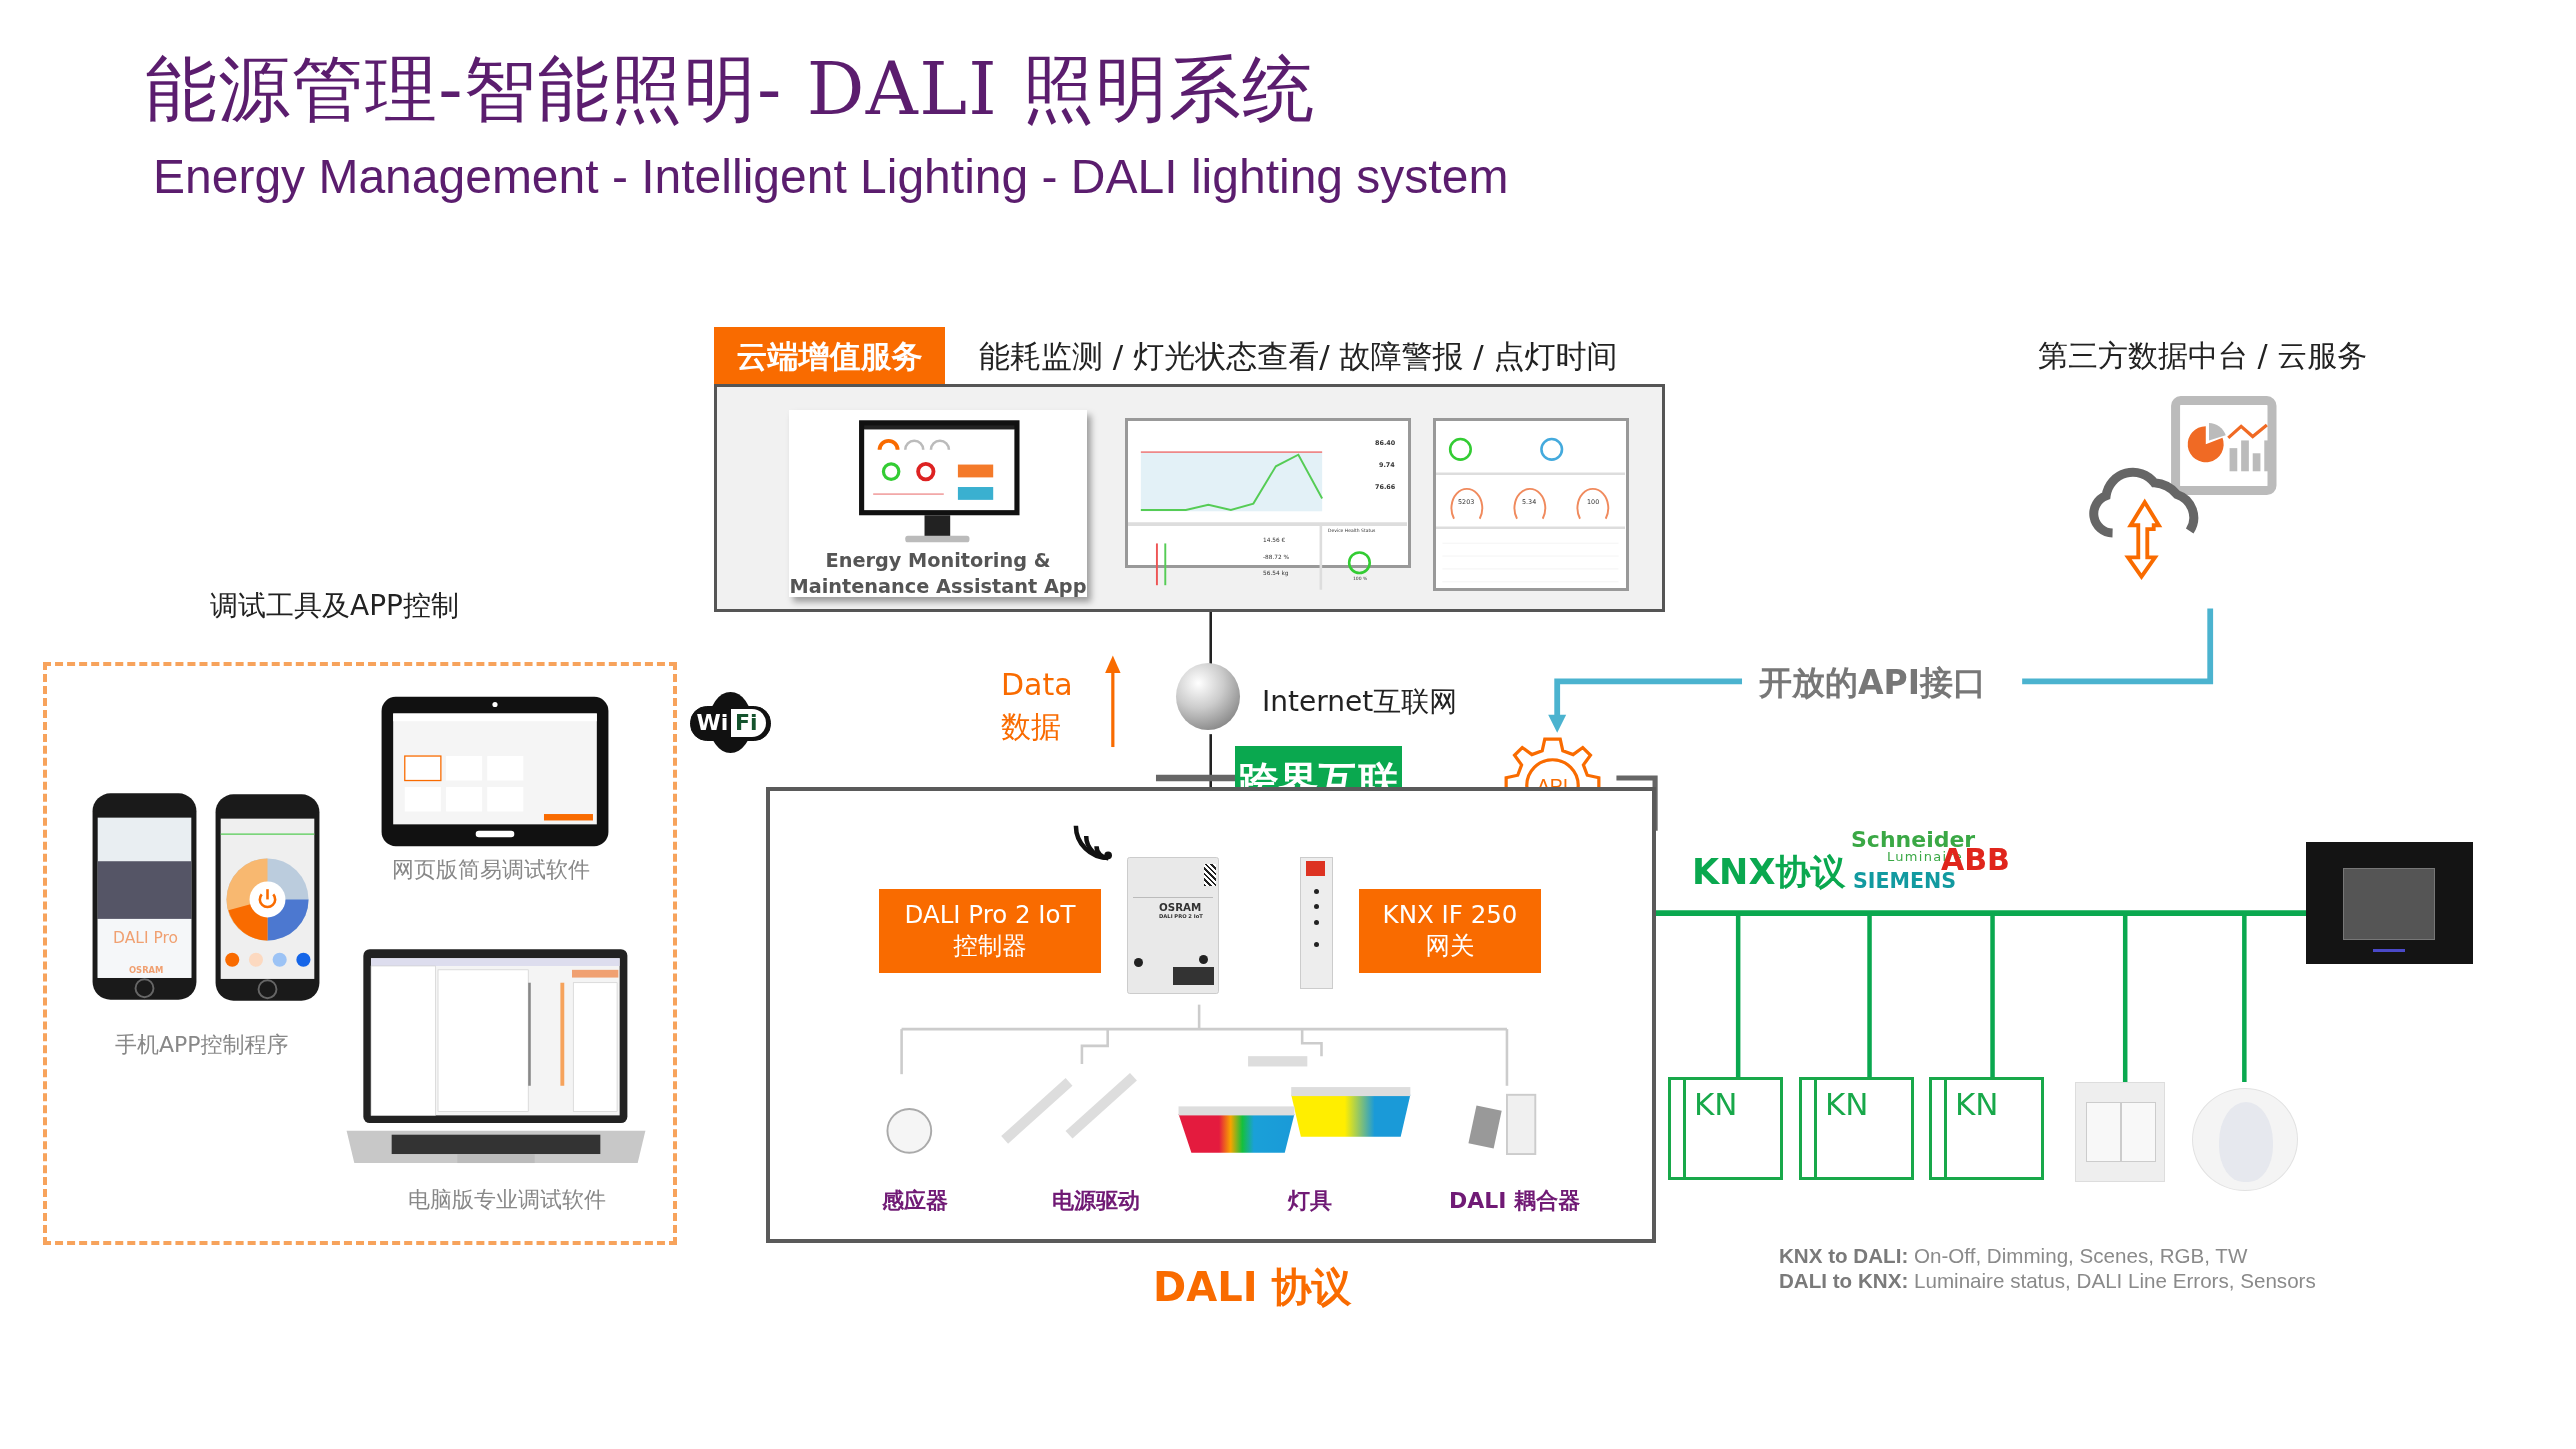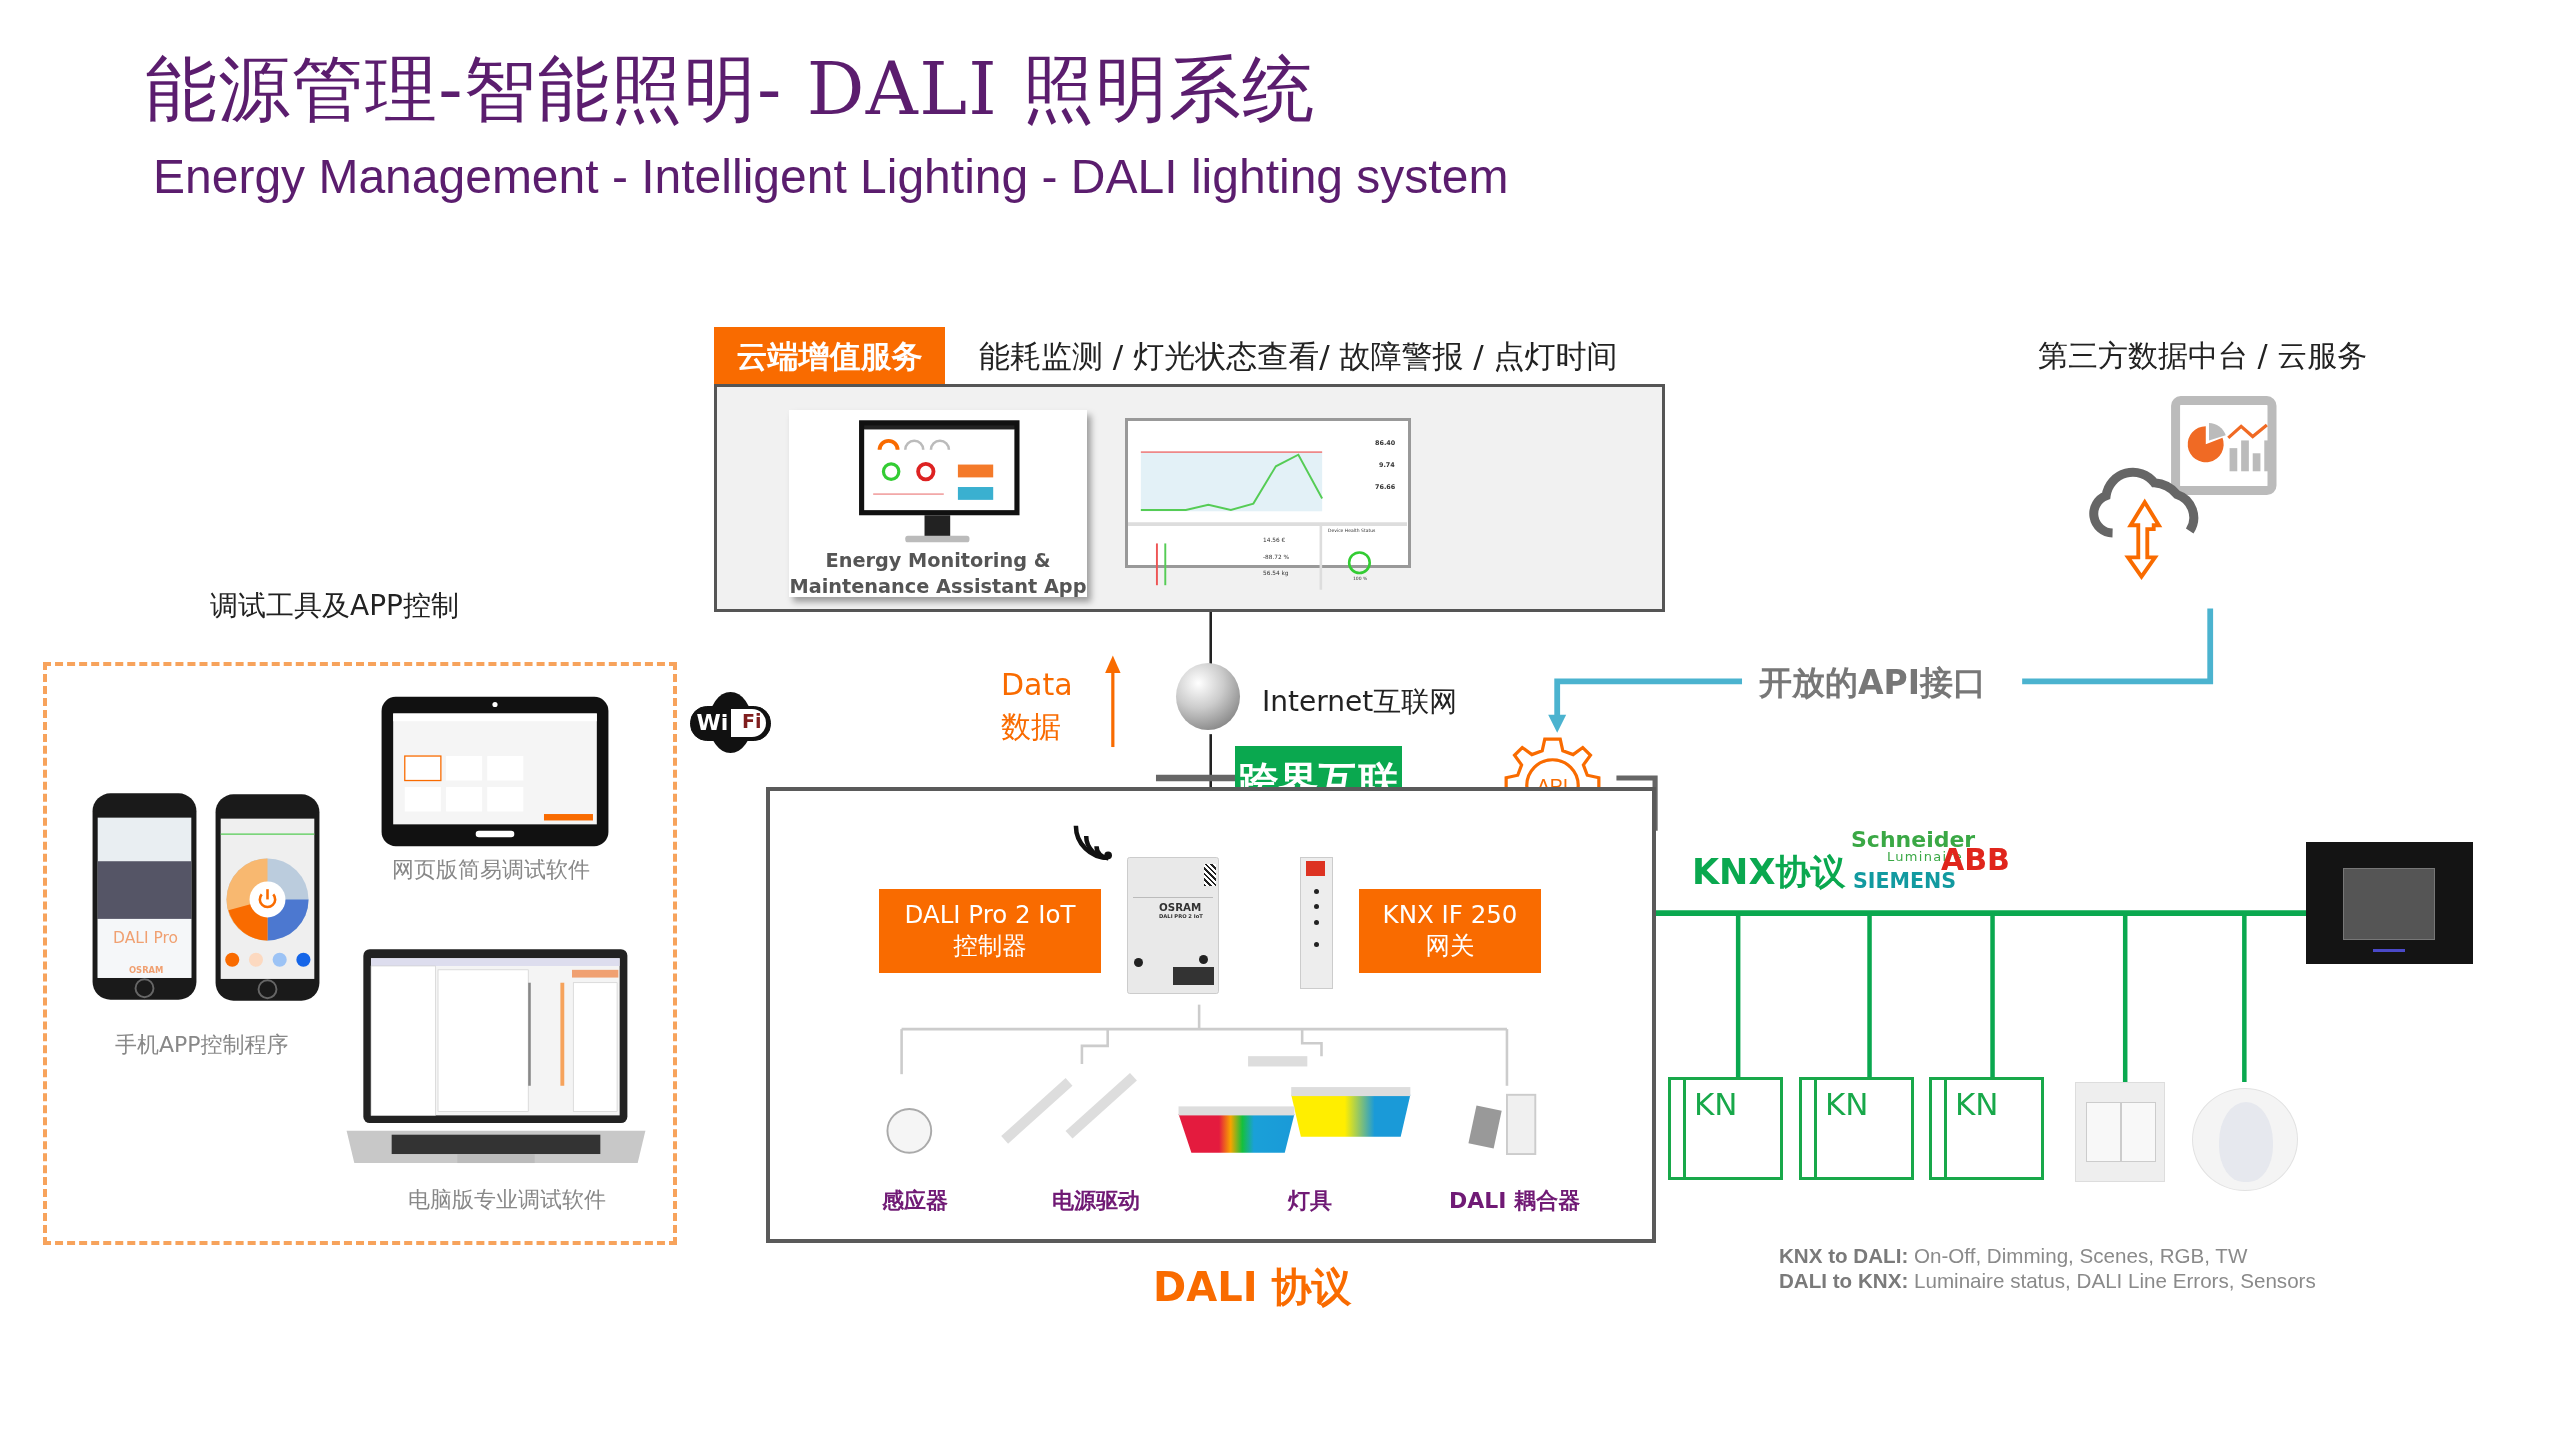--- a/index.html
+++ b/index.html
@@ -100,20 +100,38 @@
     <div class="abs" style="left:247px;top:18px;font-size:6.4px;font-weight:bold;color:#333;">86.40</div>
     <div class="abs" style="left:251px;top:40px;font-size:6.4px;font-weight:bold;color:#333;">9.74</div>
     <div class="abs" style="left:247px;top:62px;font-size:6.4px;font-weight:bold;color:#333;">76.66</div>
     <div class="abs" style="left:135px;top:116px;font-size:5.8px;color:#333;">14.56 €</div>
     <div class="abs" style="left:135px;top:133px;font-size:5.8px;color:#333;">-88.72 %</div>
     <div class="abs" style="left:135px;top:149px;font-size:5.8px;color:#333;">56.54 kg</div>
     <div class="abs" style="left:200px;top:107px;font-size:4.5px;color:#333;">Device Health Status</div>
     <div class="abs" style="left:225px;top:155px;font-size:4.5px;color:#333;">100 %</div>
   </div>
 
+  <div class="abs dash-card" style="left:716px;top:31px;width:196px;height:173px;">
+    <svg width="189" height="166" viewBox="0 0 294 258" style="position:absolute;left:0;top:0">
+      <circle cx="38" cy="44" r="16" stroke="#3c3" stroke-width="4" fill="none"></circle>
+      <circle cx="180" cy="44" r="16" stroke="#4ad" stroke-width="4" fill="none"></circle>
+      <line x1="0" y1="82" x2="294" y2="82" stroke="#ddd" stroke-width="4"></line>
+      <path d="M28 152 a24 30 0 1 1 40 0" stroke="#f08a5d" stroke-width="3" fill="none"></path>
+      <path d="M126 152 a24 30 0 1 1 40 0" stroke="#f08a5d" stroke-width="3" fill="none"></path>
+      <path d="M224 152 a24 30 0 1 1 40 0" stroke="#f08a5d" stroke-width="3" fill="none"></path>
+      <line x1="0" y1="166" x2="294" y2="166" stroke="#ddd" stroke-width="4"></line>
+      <line x1="10" y1="190" x2="284" y2="190" stroke="#eee"></line>
+      <line x1="10" y1="210" x2="284" y2="210" stroke="#eee"></line>
+      <line x1="10" y1="230" x2="284" y2="230" stroke="#eee"></line>
+      <line x1="10" y1="250" x2="284" y2="250" stroke="#eee"></line>
+    </svg>
+    <div class="abs" style="left:22px;top:77px;font-size:6.4px;color:#333;">5203</div>
+    <div class="abs" style="left:86px;top:77px;font-size:6.4px;color:#333;">5.34</div>
+    <div class="abs" style="left:151px;top:77px;font-size:6.4px;color:#333;">100</div>
+  </div>
 </div>
 
 <div class="abs lbl" style="left:2038px;top:336px;font-size:30px;">第三方数据中台 / 云服务</div>
 <svg class="abs" width="270" height="213" viewBox="0 0 420 330" style="left:2074px;top:386px;">
   <rect x="158" y="22" width="150" height="140" rx="8" fill="none" stroke="#bbb" stroke-width="14"></rect>
   <path d="M205 90 L205 62 A28 28 0 1 0 231 80 Z" fill="#f06a24"></path>
   <path d="M210 84 L236 76 A28 28 0 0 0 210 57 Z" fill="#bbb"></path>
   <rect x="242" y="96" width="12" height="36" fill="#bbb"></rect>
   <rect x="260" y="84" width="12" height="48" fill="#bbb"></rect>
   <rect x="278" y="104" width="12" height="28" fill="#bbb"></rect>
@@ -186,21 +204,21 @@
   <rect x="88" y="296" width="324" height="30" fill="#333"></rect>
   <rect x="190" y="326" width="120" height="14" fill="#bbb"></rect>
 </svg>
 <div class="abs grey-lbl" style="left:408px;top:1185px;">电脑版专业调试软件</div>
 
 <div class="abs" style="left:690px;top:692px;width:81px;height:64px;">
   <div class="abs" style="left:19.3px;top:0;width:43px;height:61px;border-radius:50%;background:#111;"></div>
   <div class="abs" style="left:0;top:14px;width:79px;height:33px;border-radius:16.7px;background:#111;border:1.3px solid #111;"></div>
   <div class="abs" style="left:41px;top:16.7px;width:35px;height:28px;border-radius:0 14px 14px 0;background:#fff;"></div>
   <span class="abs" style="left:6.4px;top:18px;font-size:22px;font-weight:bold;color:#fff;">Wi</span>
-  <span class="abs" style="left:45px;top:18px;font-size:19px;font-weight:bold;color:#7f1d1d;margin-left:7px;">Fi</span>
+  <span class="abs" style="left:45px;top:18px;font-size:22px;font-weight:bold;color:#14532d;">Fi</span>
 </div>
 
 <div class="abs" style="left:1001px;top:667px;font-size:30px;color:#f96b00;">Data</div>
 <div class="abs" style="left:1001px;top:707px;font-size:30px;color:#f96b00;">数据</div>
 
 <div class="abs" style="left:1176px;top:663px;width:64px;height:67px;border-radius:50%;
             background:radial-gradient(circle at 35% 30%, #fff 0%, #ccc 40%, #888 80%, #777 100%);"></div>
 <div class="abs lbl" style="left:1262px;top:683px;font-size:28px;">Internet互联网</div>
 
 <div class="abs green-box" style="left:1235px;top:746px;width:167px;height:70px;font-size:40px;font-weight:bold;">

